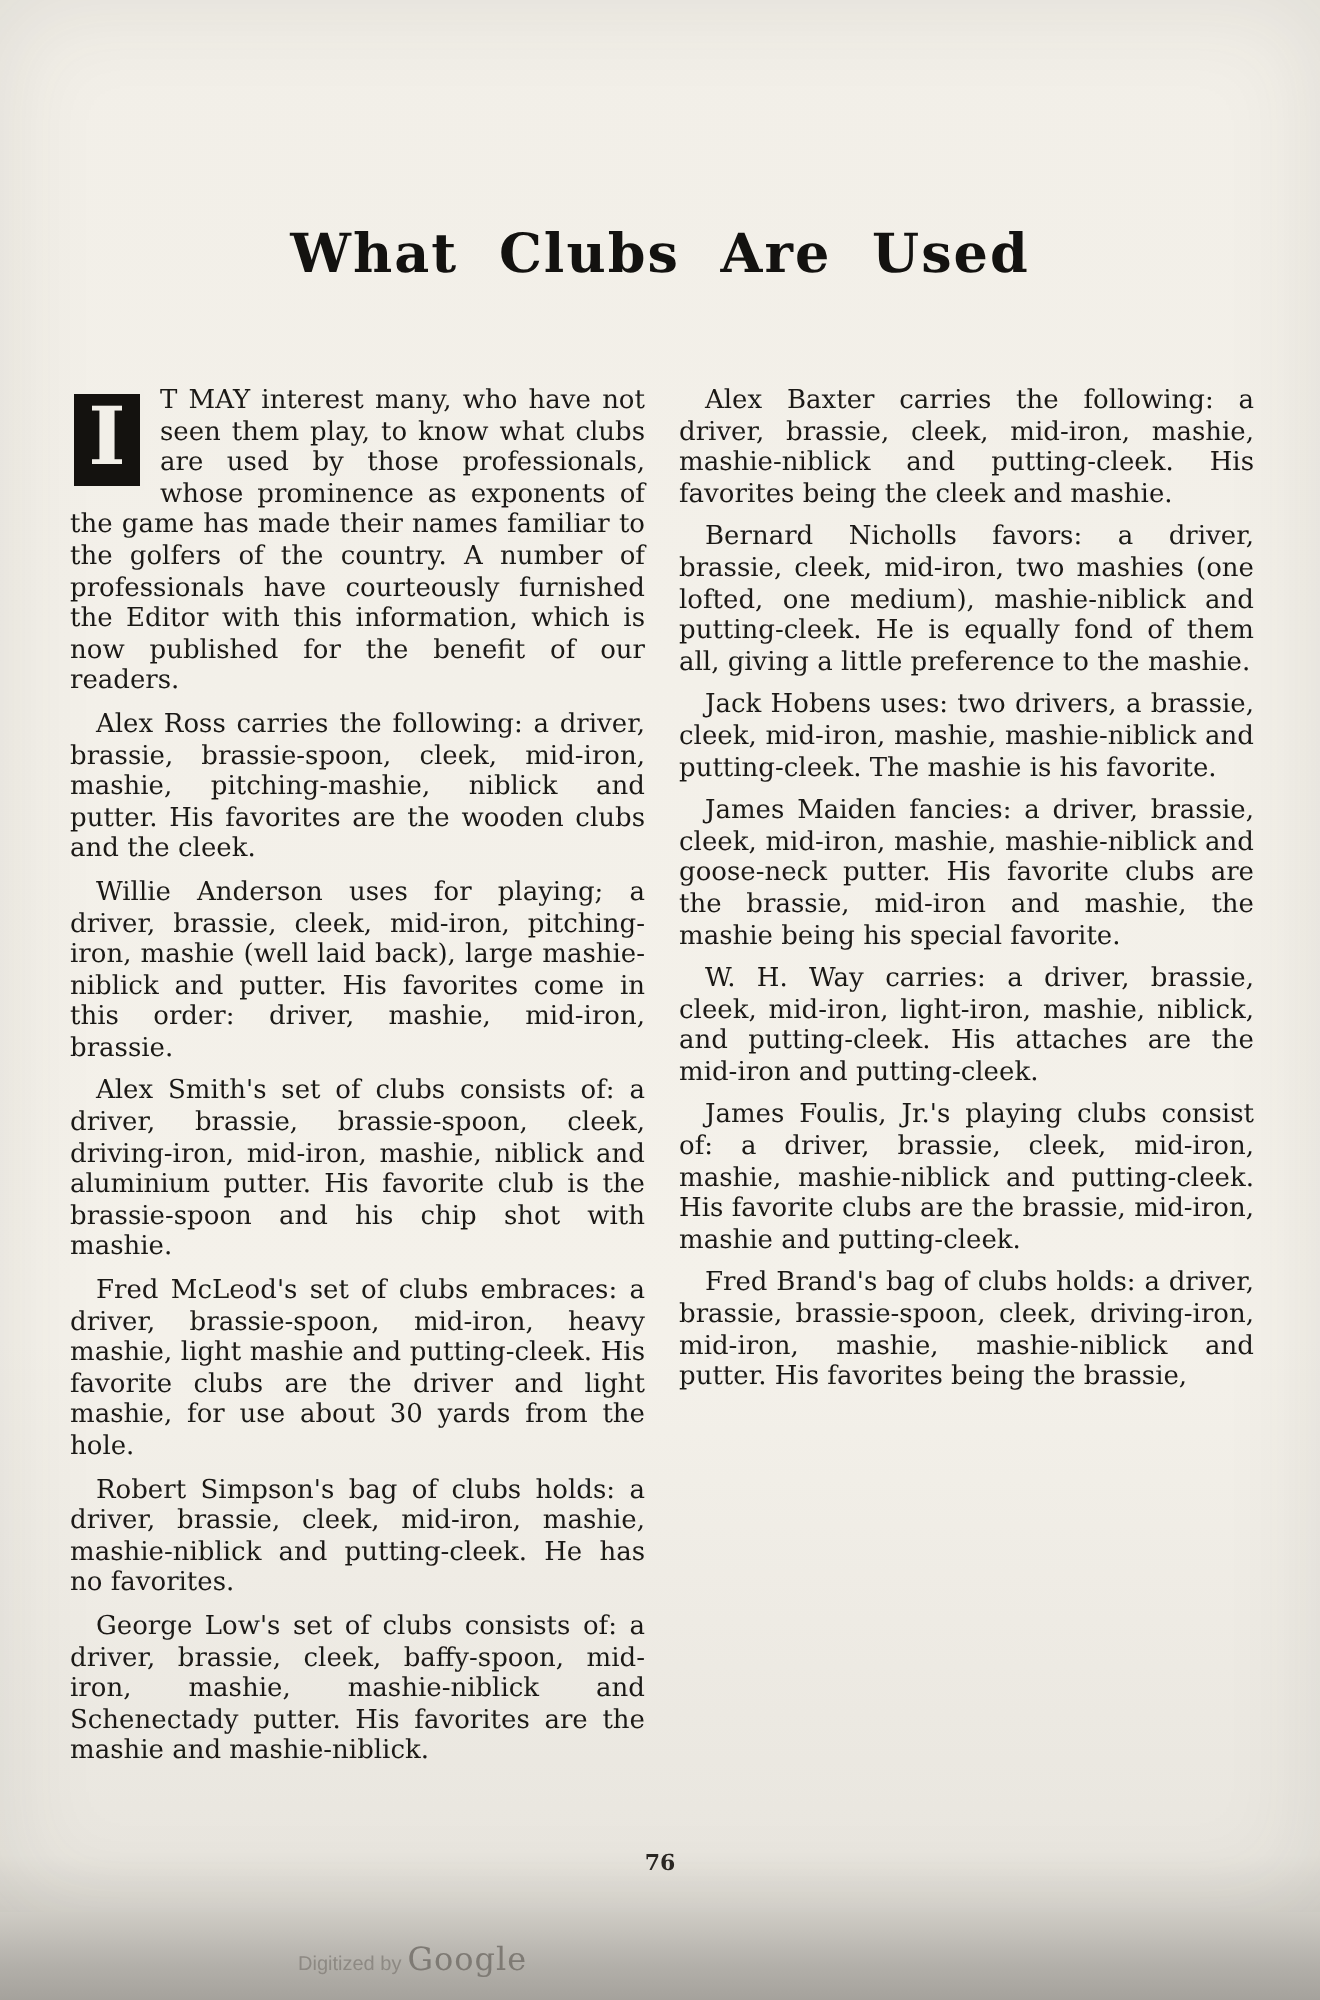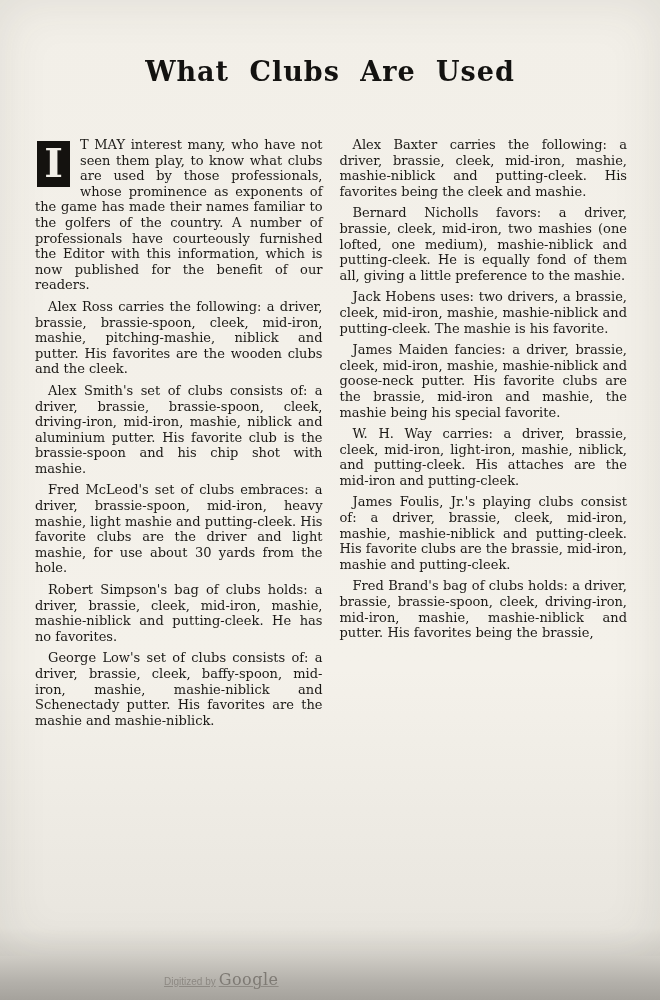--- a/index.html
+++ b/index.html
@@ -20,21 +20,21 @@
     position: relative;
     width: 660px;
     height: 956px;
     background: linear-gradient(180deg, #f2efe8 0%, #f4f1ea 70%, #e9e6df 97%, #d8d5ce 100%);
     box-shadow: inset 0 0 50px rgba(60,55,45,0.10);
     color: #171513;
     overflow: hidden;
   }
   .title {
     margin: 0;
-    padding-top: 56px;
+    padding-top: 112px;
     text-align: center;
     font-size: 27px;
     font-weight: bold;
     letter-spacing: 1px;
     word-spacing: 10px;
     color: #131210;
   }
   .columns {
     display: flex;
     gap: 17px;
@@ -78,27 +78,26 @@
     color: #2a2723;
   }
   .scan-footer {
     position: relative;
     width: 660px;
     height: 44px;
     background: linear-gradient(180deg, #cfccc5 0%, #b3b0aa 60%, #a5a29c 100%);
   }
   .digitized {
     position: absolute;
-    left: 164px;
+    left: 149px;
     top: 14px;
     color: #8d8983;
     font-size: 10px;
     font-family: "Liberation Sans", sans-serif;
     white-space: nowrap;
-    text-decoration: underline;
   }
   .digitized .brand {
     font-family: "DejaVu Serif", serif;
     font-size: 16px;
     color: #7e7a74;
     letter-spacing: 0.5px;
     margin-left: 3px;
   }
   .attribution {
     position: absolute;
@@ -125,38 +124,40 @@
 
     <h1 class="title">What Clubs Are Used</h1>
 
     <div class="columns">
 
       <div class="col">
         <p class="intro">
           <span class="dropcap">I</span><span>T MAY interest many, who have not seen them play, to know what clubs are used by those professionals, whose prominence as exponents of the game has made their names familiar to the golfers of the country.  A number of professionals have courteously furnished the Editor with this information, which is now published for the benefit of our readers.</span>
         </p>
         <p>Alex Ross carries the following:  a driver, brassie, brassie-spoon, cleek, mid-iron, mashie, pitching-mashie, niblick and putter. His favorites are the wooden clubs and the cleek.</p>
+        <p>Willie Anderson uses for playing;  a driver, brassie, cleek, mid-iron, pitching-iron, mashie (well laid back), large mashie-niblick and putter.  His favorites come in this order: driver, mashie, mid-iron, brassie.</p>
         <p>Alex Smith's set of clubs consists of: a driver, brassie, brassie-spoon, cleek, driving-iron, mid-iron, mashie, niblick and aluminium putter.  His favorite club is the brassie-spoon and his chip shot with mashie.</p>
         <p>Fred McLeod's set of clubs embraces: a driver, brassie-spoon, mid-iron, heavy mashie, light mashie and putting-cleek. His favorite clubs are the driver and light mashie, for use about 30 yards from the hole.</p>
         <p>Robert Simpson's bag of clubs holds: a driver, brassie, cleek, mid-iron, mashie, mashie-niblick and putting-cleek. He has no favorites.</p>
         <p>George Low's set of clubs consists of: a driver, brassie, cleek, baffy-spoon, mid-iron, mashie, mashie-niblick and Schenectady putter.  His favorites are the mashie and mashie-niblick.</p>
       </div>
 
       <div class="col">
         <p>Alex Baxter carries the following: a driver, brassie, cleek, mid-iron, mashie, mashie-niblick and putting-cleek.  His favorites being the cleek and mashie.</p>
         <p>Bernard Nicholls favors: a driver, brassie, cleek, mid-iron, two mashies (one lofted, one medium), mashie-niblick and putting-cleek.  He is equally fond of them all, giving a little preference to the mashie.</p>
         <p>Jack Hobens uses: two drivers, a brassie, cleek, mid-iron, mashie, mashie-niblick and putting-cleek.  The mashie is his favorite.</p>
         <p>James Maiden fancies: a driver, brassie, cleek, mid-iron, mashie, mashie-niblick and goose-neck putter.  His favorite clubs are the brassie, mid-iron and mashie, the mashie being his special favorite.</p>
         <p>W. H. Way carries: a driver, brassie, cleek, mid-iron, light-iron, mashie, niblick, and putting-cleek.  His attaches are the mid-iron and putting-cleek.</p>
         <p>James Foulis, Jr.'s playing clubs consist of: a driver, brassie, cleek, mid-iron, mashie, mashie-niblick and putting-cleek. His favorite clubs are the brassie, mid-iron, mashie and putting-cleek.</p>
         <p>Fred Brand's bag of clubs holds: a driver, brassie, brassie-spoon, cleek, driving-iron, mid-iron, mashie, mashie-niblick and putter.  His favorites being the brassie,</p>
       </div>
 
     </div>
 
+    <div class="page-number">76</div>
   </div>
 
   <div class="scan-footer">
     <span class="digitized">
       <span>Digitized by</span><span class="brand">Google</span>
     </span>
   </div>
 </div>
 
 </body></html>

